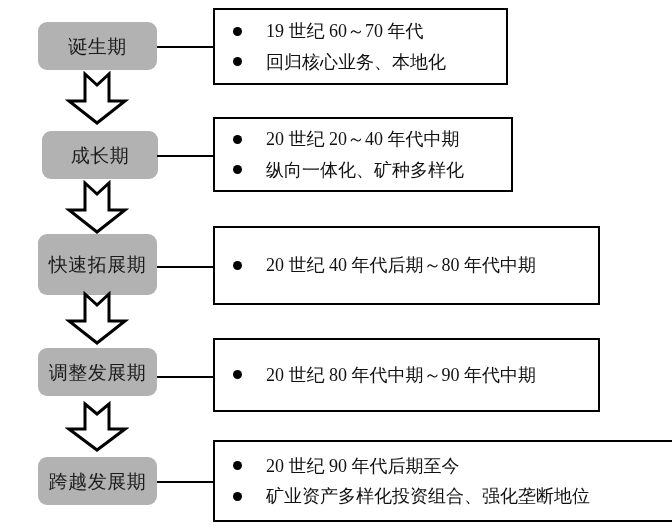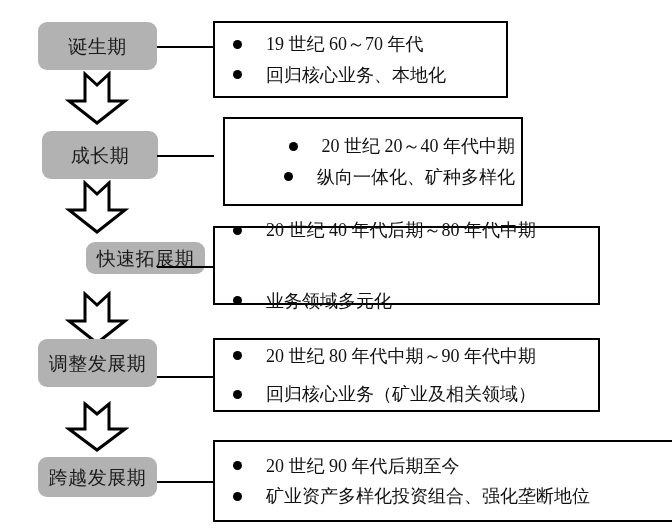--- a/index.html
+++ b/index.html
@@ -85,21 +85,21 @@
 <body>
 
 <div id="canvas">
 
   <div class="stage-box" style="left:38px; top:22px; width:119px; height:48px;">
     <span class="stage-label">诞生期</span>
   </div>
 
   <div class="connector" style="left:157px; top:46px; width:57px;"></div>
 
-  <div class="content-box" style="left:213px; top:21px; width:295px; height:77px;">
+  <div class="content-box" style="left:213px; top:8px; width:295px; height:77px;">
     <div class="bullet-row">
       <span class="bullet-dot"></span>
       <span class="bullet-text">19 世纪 60～70 年代</span>
     </div>
     <div class="bullet-row">
       <span class="bullet-dot"></span>
       <span class="bullet-text">回归核心业务、本地化</span>
     </div>
   </div>
 
@@ -108,84 +108,76 @@
       <polygon points="20,3 32,14 44,3 44,30 60,30 32,52 4,30 20,30" fill="#ffffff" stroke="#000000" stroke-width="3" stroke-linejoin="miter"></polygon>
     </svg>
   </div>
 
   <div class="stage-box" style="left:42px; top:131px; width:116px; height:48px;text-align:center;">
     <span class="stage-label">成长期</span>
   </div>
 
   <div class="connector" style="left:157px; top:155px; width:57px;"></div>
 
-  <div class="content-box" style="left:223px; top:117px; width:300px; height:89px;align-items:flex-end;">
+  <div class="content-box" style="left:213px; top:117px; width:300px; height:75px;">
     <div class="bullet-row">
       <span class="bullet-dot"></span>
       <span class="bullet-text">20 世纪 20～40 年代中期</span>
     </div>
     <div class="bullet-row">
       <span class="bullet-dot"></span>
       <span class="bullet-text">纵向一体化、矿种多样化</span>
     </div>
   </div>
 
   <div class="arrow" style="left:65px; top:180px;">
     <svg width="64" height="55" viewBox="0 0 64 55">
       <polygon points="20,3 32,14 44,3 44,30 60,30 32,52 4,30 20,30" fill="#ffffff" stroke="#000000" stroke-width="3" stroke-linejoin="miter"></polygon>
     </svg>
   </div>
 
-  <div class="stage-box" style="left:38px; top:242px; width:119px; height:32px;margin-left:48px;">
+  <div class="stage-box" style="left:38px; top:234px; width:119px; height:61px;">
     <span class="stage-label">快速拓展期</span>
   </div>
 
   <div class="connector" style="left:157px; top:266px; width:57px;"></div>
 
   <div class="content-box" style="left:213px; top:226px; width:387px; height:79px;gap:40px;">
     <div class="bullet-row">
       <span class="bullet-dot"></span>
       <span class="bullet-text">20 世纪 40 年代后期～80 年代中期</span>
     </div>
-    <div class="bullet-row">
-      <span class="bullet-dot"></span>
-      <span class="bullet-text">业务领域多元化</span>
-    </div>
   </div>
 
   <div class="arrow" style="left:65px; top:291px;">
     <svg width="64" height="55" viewBox="0 0 64 55">
       <polygon points="20,3 32,14 44,3 44,30 60,30 32,52 4,30 20,30" fill="#ffffff" stroke="#000000" stroke-width="3" stroke-linejoin="miter"></polygon>
     </svg>
   </div>
 
-  <div class="stage-box" style="left:38px; top:339px; width:119px; height:48px;">
+  <div class="stage-box" style="left:38px; top:348px; width:119px; height:48px;">
     <span class="stage-label">调整发展期</span>
   </div>
 
   <div class="connector" style="left:157px; top:376px; width:57px;"></div>
 
   <div class="content-box" style="left:213px; top:338px; width:387px; height:74px;gap:8px;">
     <div class="bullet-row">
       <span class="bullet-dot"></span>
       <span class="bullet-text">20 世纪 80 年代中期～90 年代中期</span>
     </div>
-    <div class="bullet-row">
-      <span class="bullet-dot"></span>
-      <span class="bullet-text">回归核心业务（矿业及相关领域）</span>
-    </div>
   </div>
 
   <div class="arrow" style="left:65px; top:401px;">
     <svg width="64" height="52" viewBox="0 0 64 52">
       <polygon points="20,3 32,13 44,3 44,28 60,28 32,49 4,28 20,28" fill="#ffffff" stroke="#000000" stroke-width="3" stroke-linejoin="miter"></polygon>
     </svg>
   </div>
 
-  <div class="stage-box" style="left:38px; top:457px; width:119px; height:40px;">
+  <div class="stage-box" style="left:38px; top:457px; width:119px; height:48px;">
     <span class="stage-label">跨越发展期</span>
   </div>
 
   <div class="connector" style="left:157px; top:481px; width:57px;"></div>
 
   <div class="content-box" style="left:213px; top:440px; width:481px; height:82px;">
     <div class="bullet-row">
       <span class="bullet-dot"></span>
       <span class="bullet-text">20 世纪 90 年代后期至今</span>
     </div>

